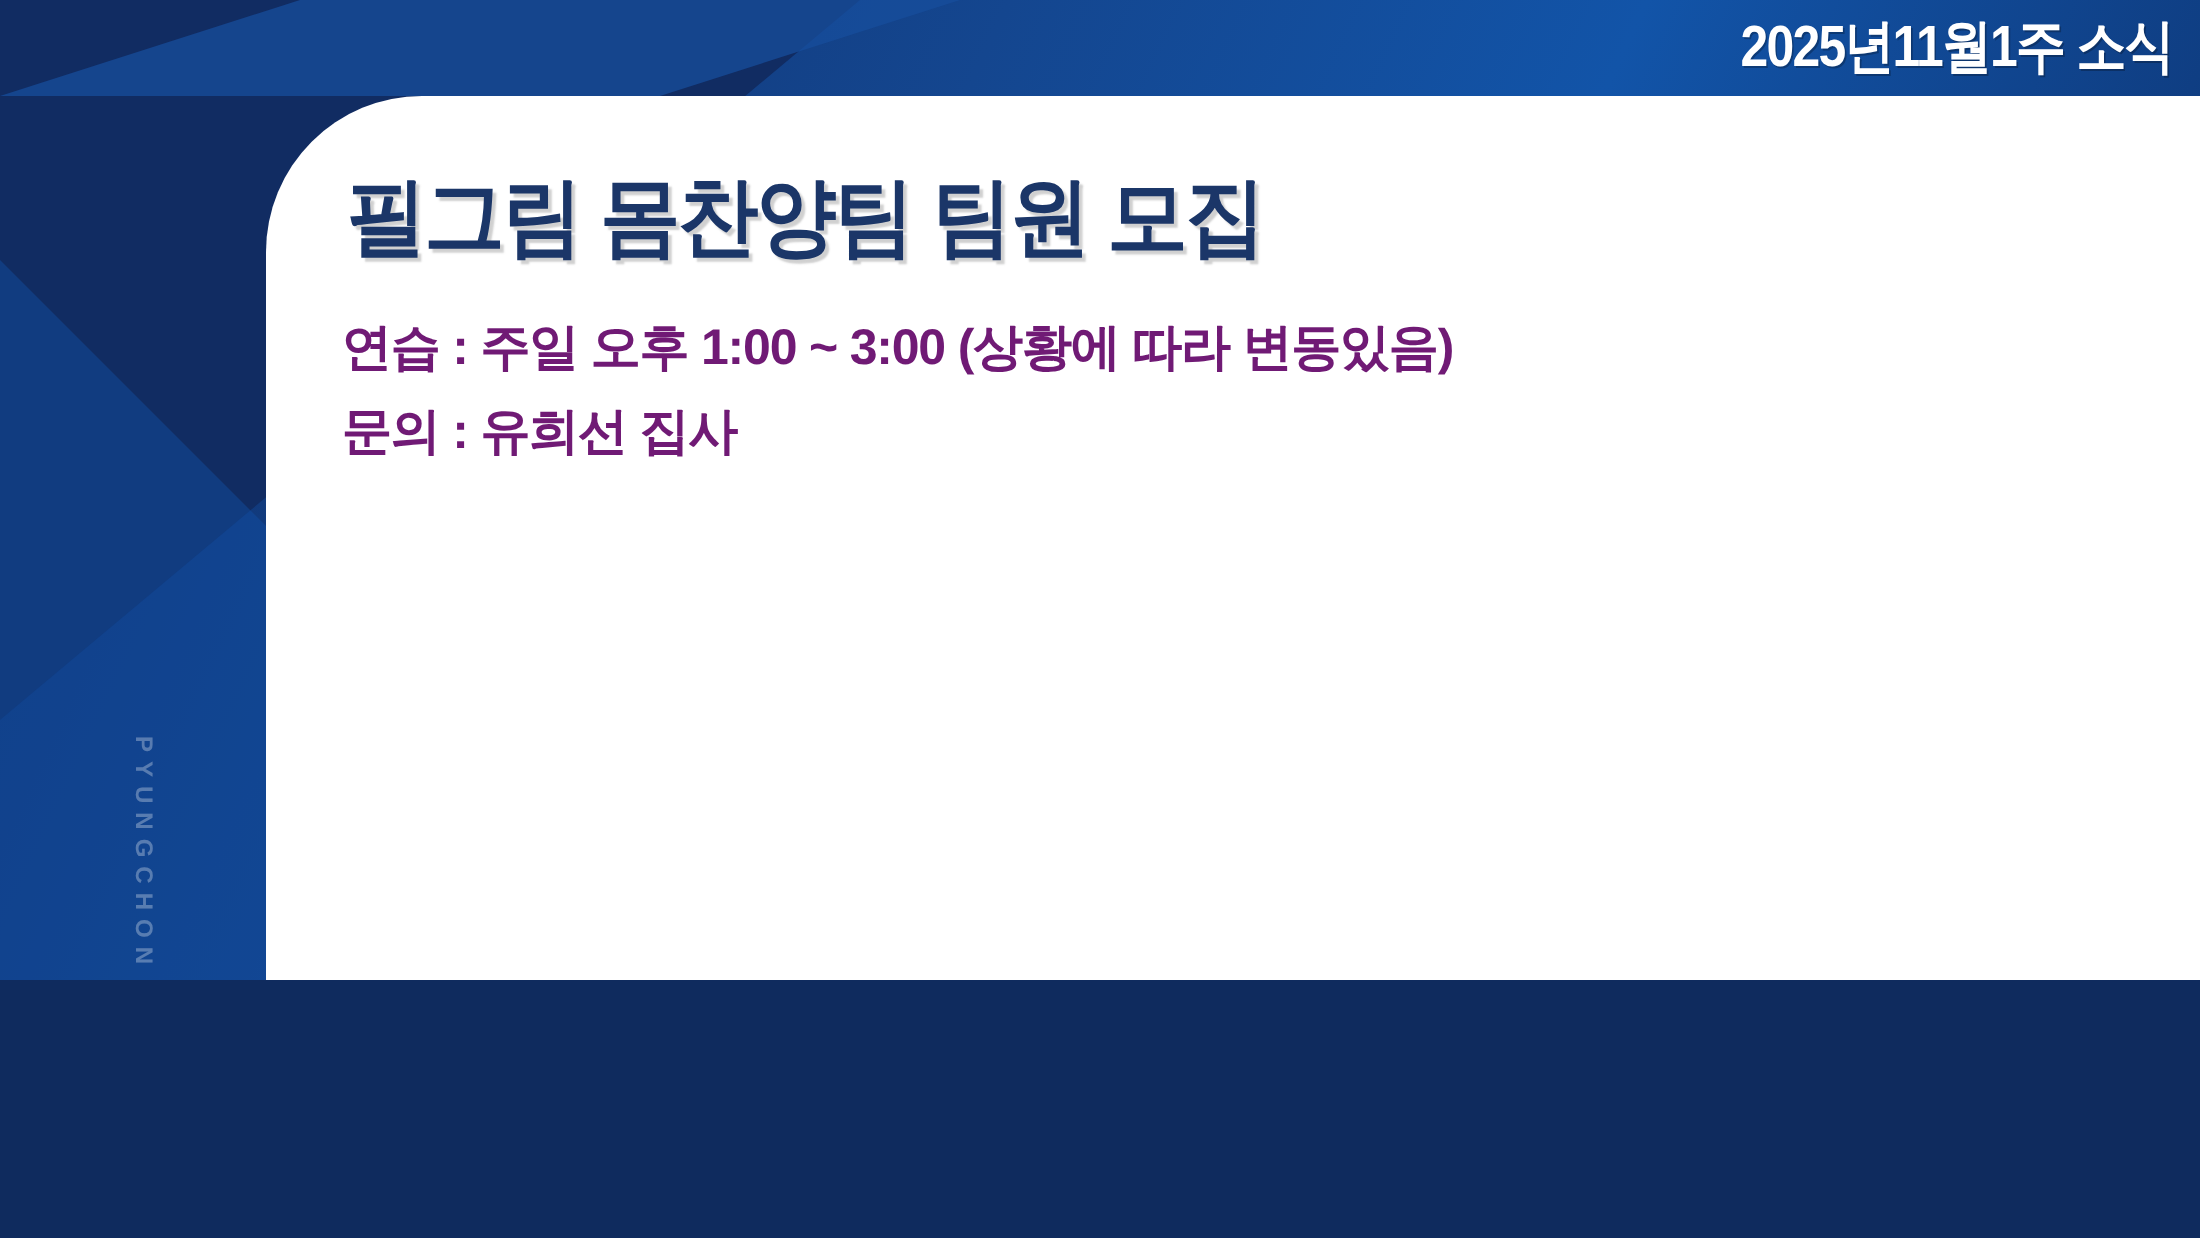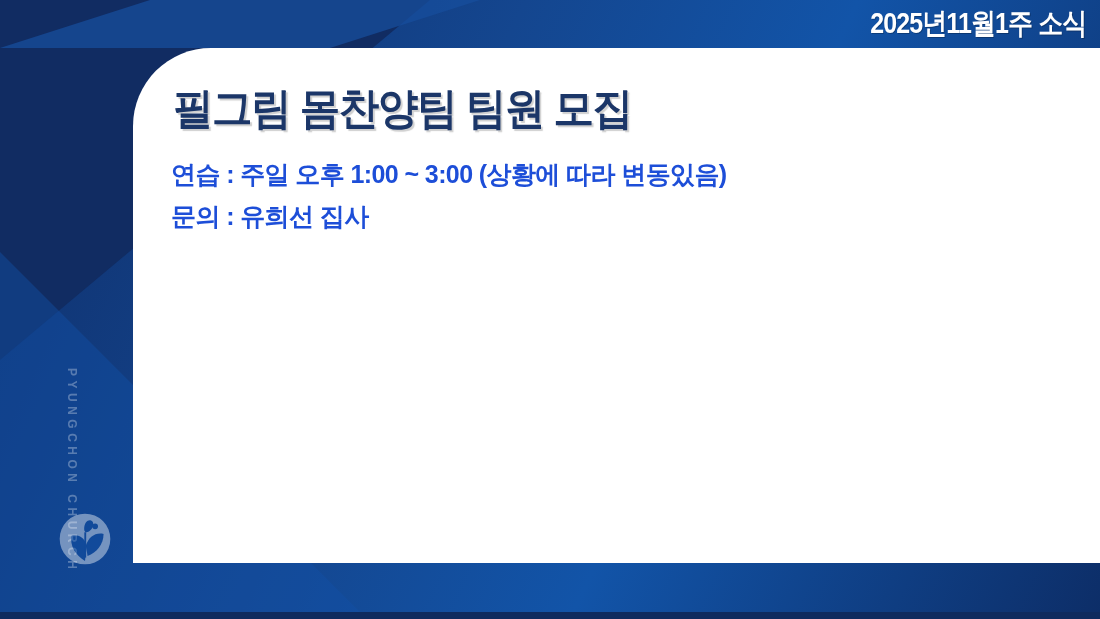--- a/index.html
+++ b/index.html
@@ -7,21 +7,21 @@
 
   html, body {
     width:1100px; height:619px;
     overflow:hidden;
     background:#0f2b5e;
     font-family:"Liberation Sans", sans-serif;
   }
 
   #slide {
     position:relative;
-    width:1100px; height:612px;
+    width:1100px; height:490px;
     overflow:hidden;
     background:linear-gradient(115deg,#0f2f6b 0%, #14468f 38%, #1254a8 62%, #0d2e68 100%);
   }
 
   
   .wedge-dark {
     position:absolute; left:0; top:0; width:560px; height:420px;
     background:#112c62;
     clip-path:polygon(0 0, 430px 0, 0 360px);
     pointer-events:none;
@@ -82,21 +82,21 @@
     transform-origin:left center;
     text-shadow:2px 2px 1px rgba(150,150,150,.45);
   }
 
   .body-list {
     position:absolute;
     left:38px; top:105px;
     right:30px;
   }
   .body-line {
-    color:#1d4ed8;
+    color:#701a75;
     font-size:25px;
     font-weight:bold;
     line-height:42px;
     letter-spacing:-0.6px;
     white-space:nowrap;
   }
 
   
   .bottombar {
     position:absolute; left:0; bottom:0; width:1100px; height:56px;

